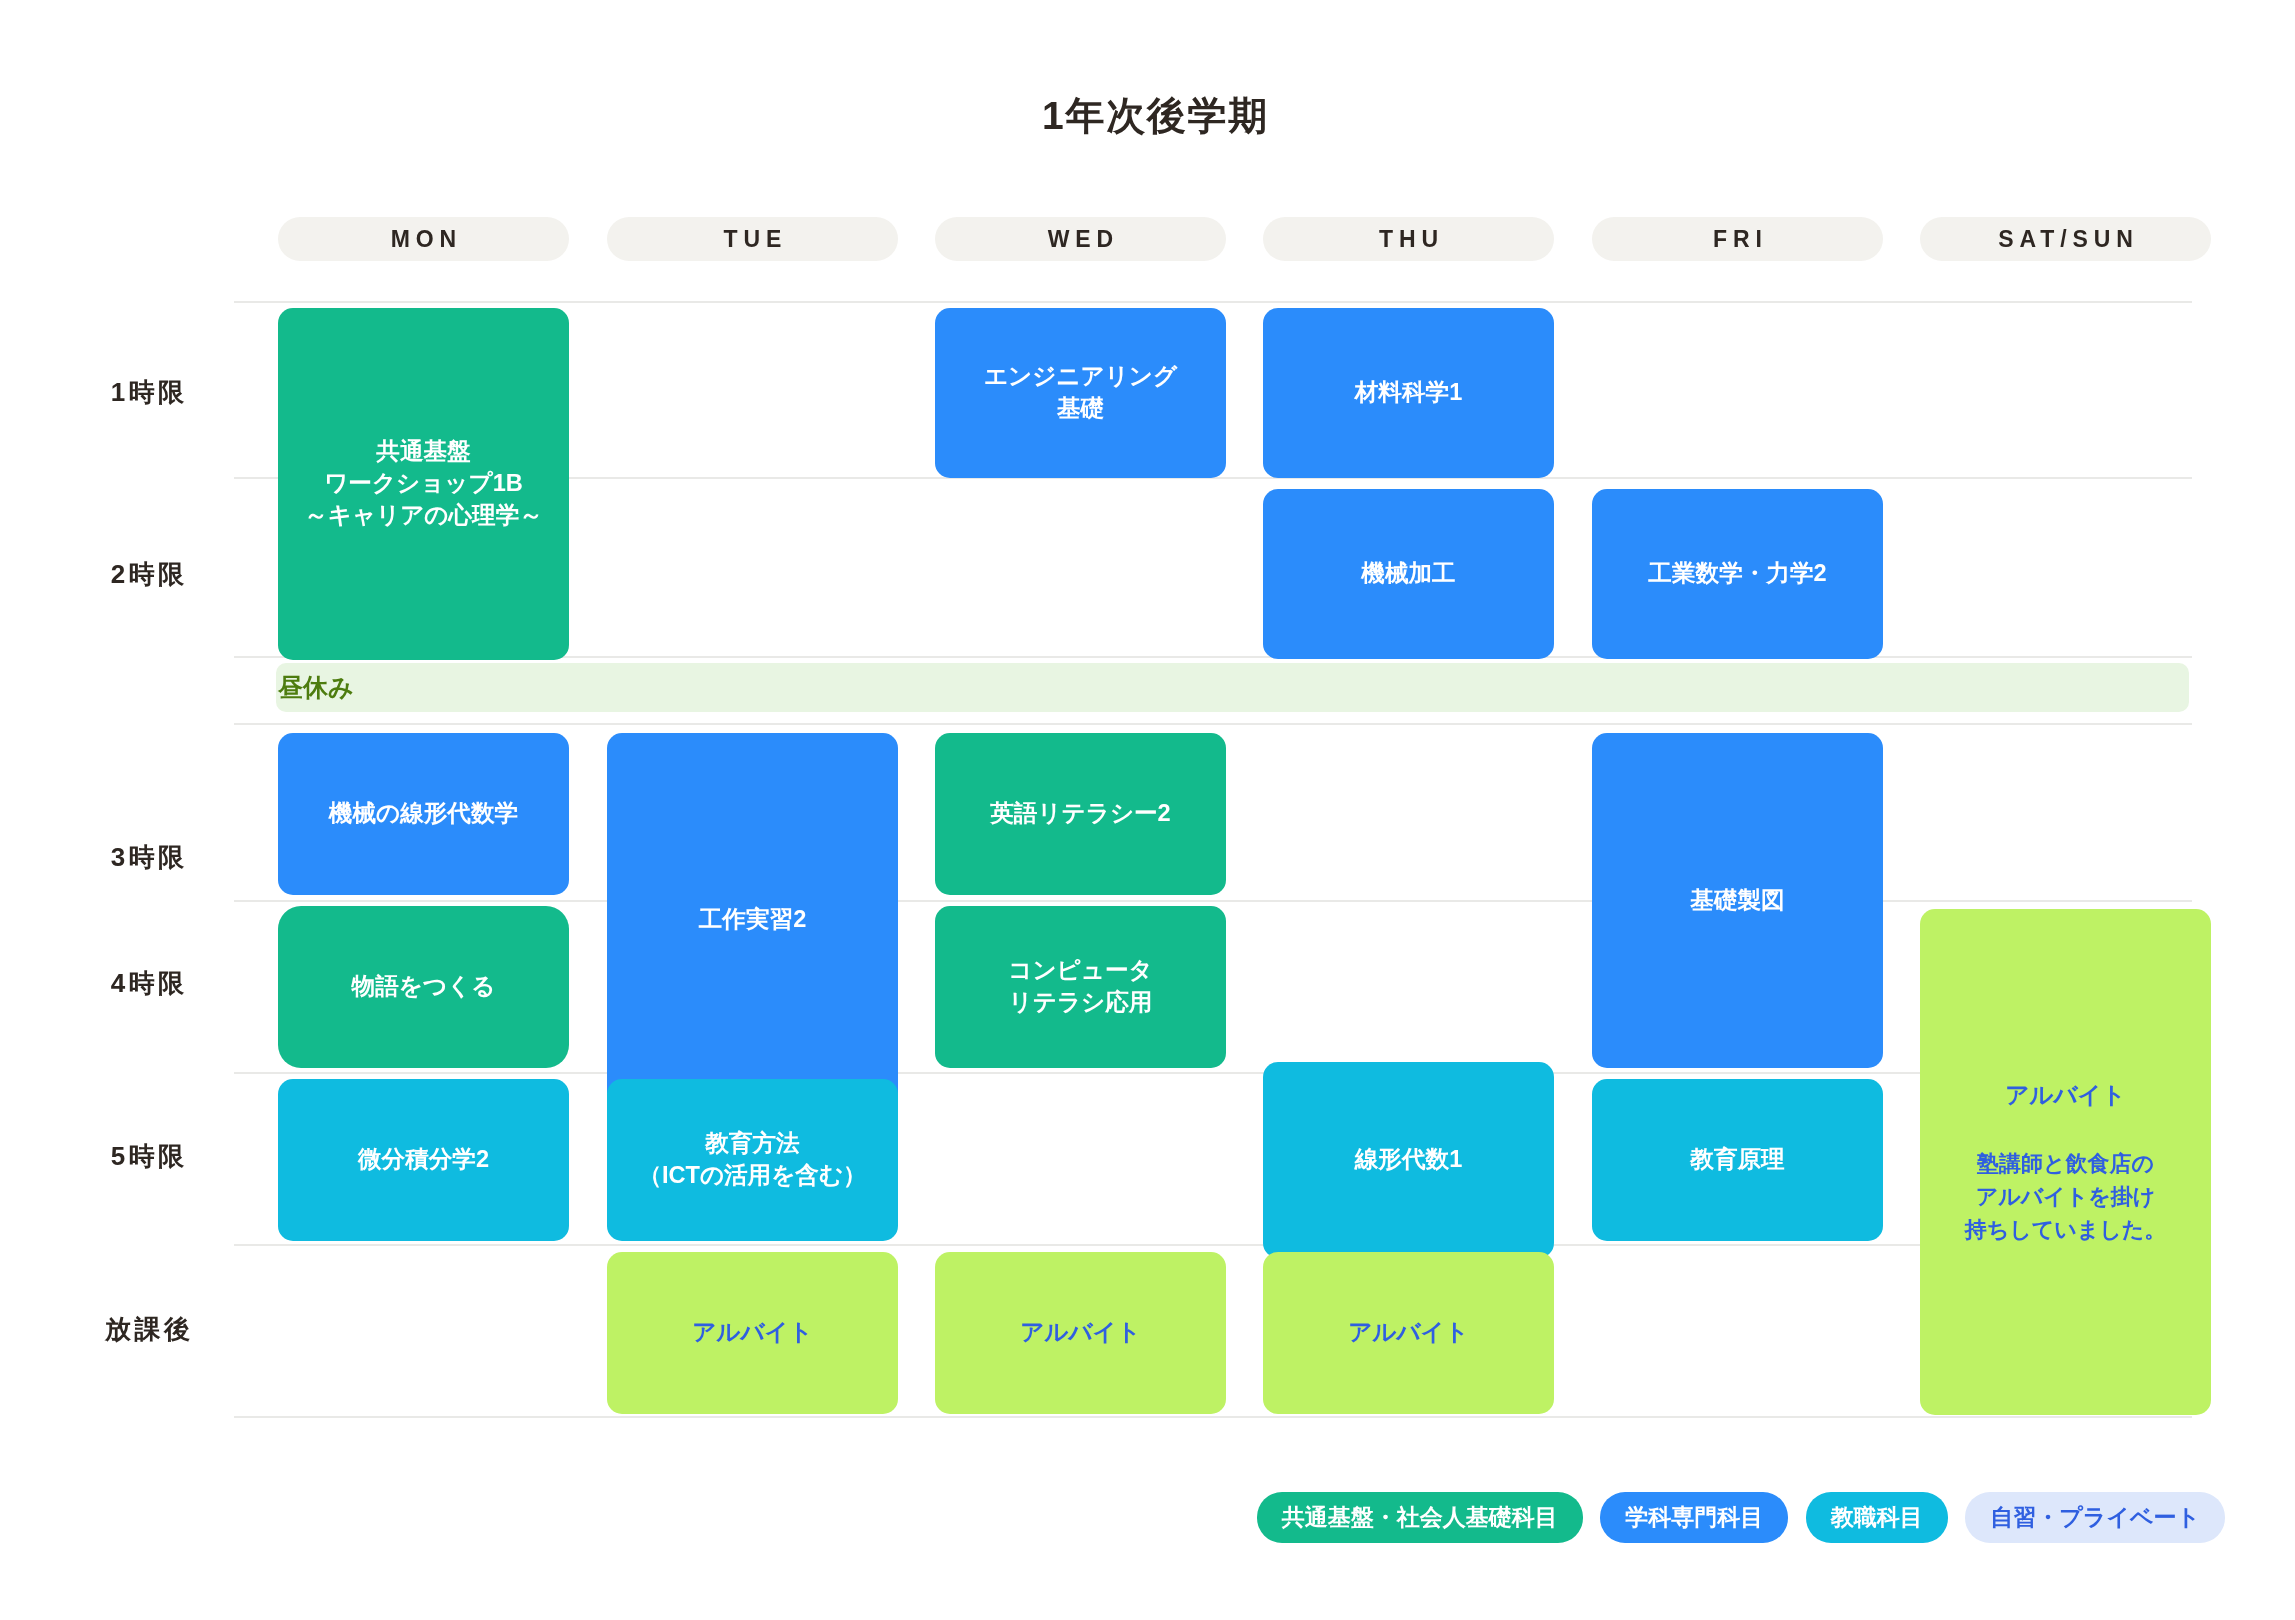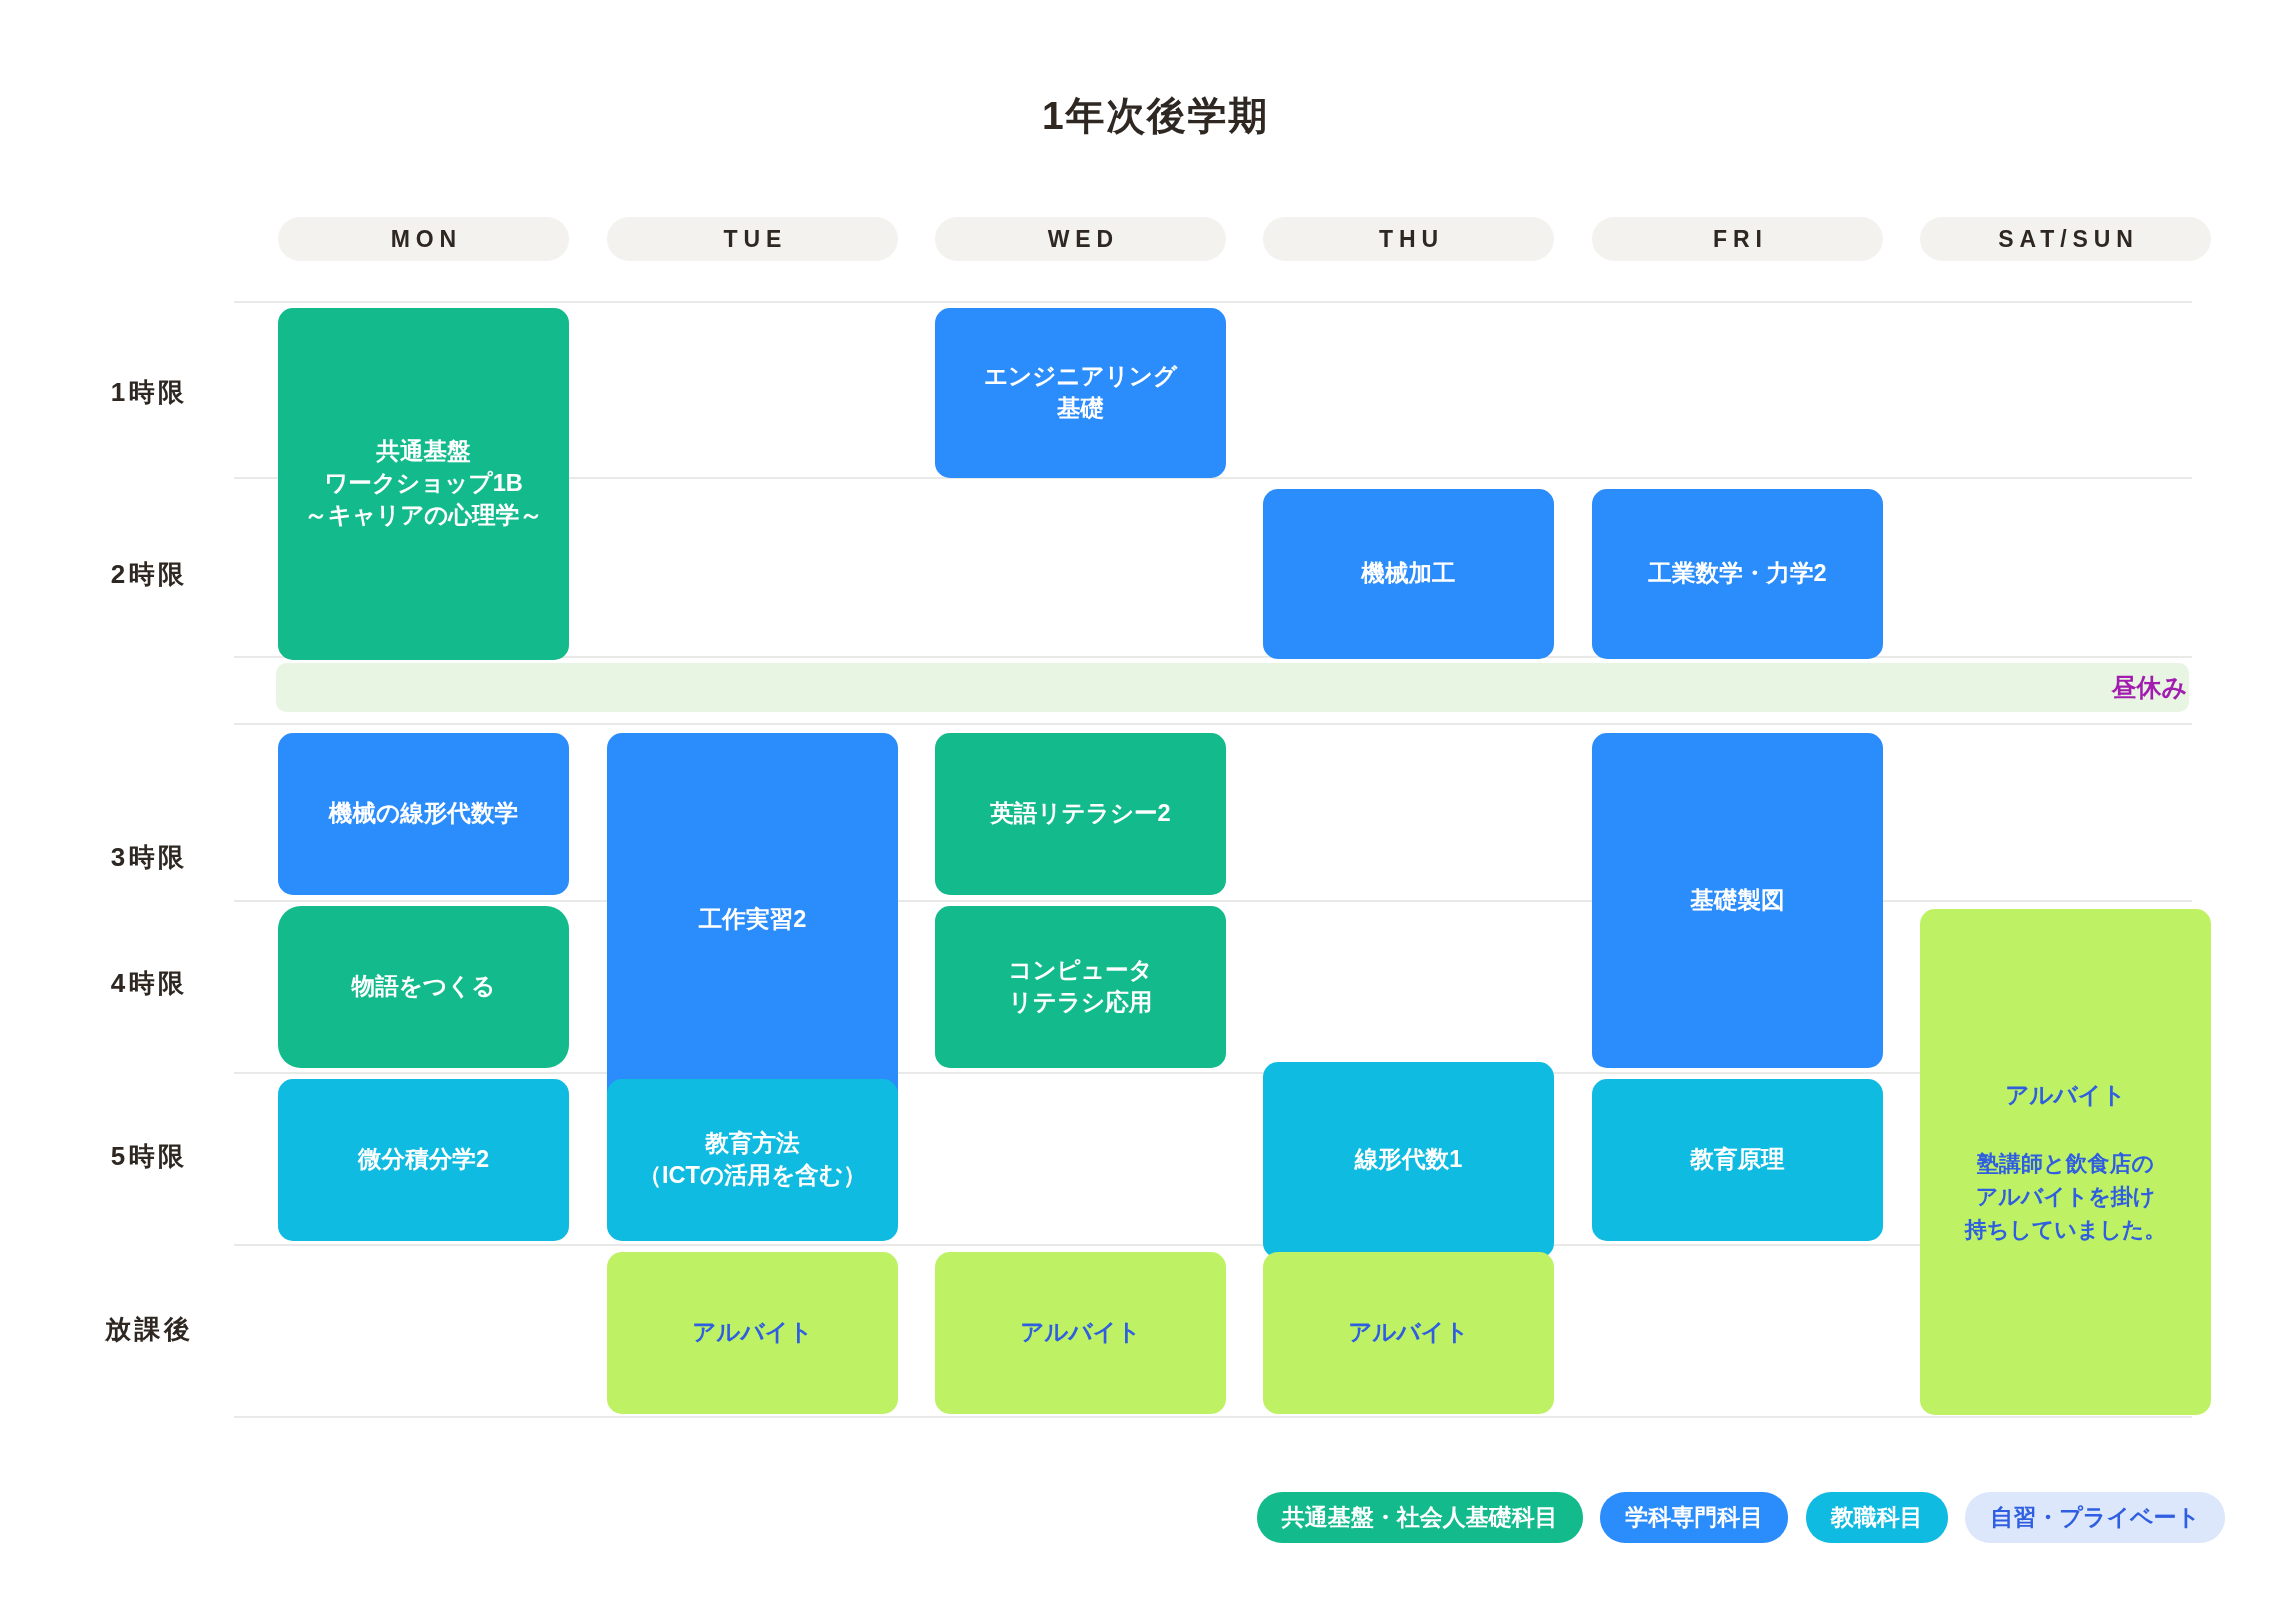--- a/index.html
+++ b/index.html
@@ -83,24 +83,24 @@
   #lunch {
     position: absolute;
     left: 268px;
     top: 655px;
     width: 1913px;
     height: 49px;
     border-radius: 10px;
     background: #e8f5e2;
     display: flex;
     align-items: center;
-    justify-content: flex-end;
+    justify-content: flex-start;
     font-size: 25px;
     font-weight: 700;
-    color: #a21caf;
+    color: #4d7c0f;
   }
 
   
   .cell {
     position: absolute;
     border-radius: 15px;
     display: flex;
     align-items: center;
     justify-content: center;
     text-align: center;
@@ -180,20 +180,21 @@
       <div class="row-label" style="top: 547px;">2時限</div>
       <div class="row-label" style="top: 830px;">3時限</div>
       <div class="row-label" style="top: 956px;">4時限</div>
       <div class="row-label" style="top: 1129px;">5時限</div>
       <div class="row-label" style="top: 1302px;">放課後</div>
       <div class="cell green" style="left: 268px; width: 291px; top: 298px; height: 352px;">共通基盤
 ワークショップ1B
 ～キャリアの心理学～</div>
       <div class="cell blue" style="left: 925px; width: 291px; top: 298px; height: 170px;">エンジニアリング
 基礎</div>
+      <div class="cell blue" style="left: 1253px; width: 291px; top: 298px; height: 170px;">材料科学1</div>
       <div class="cell blue" style="left: 1253px; width: 291px; top: 479px; height: 170px;">機械加工</div>
       <div class="cell blue" style="left: 1582px; width: 291px; top: 479px; height: 170px;">工業数学・力学2</div>
       <div class="cell blue" style="left: 268px; width: 291px; top: 723px; height: 162px;">機械の線形代数学</div>
       <div class="cell blue" style="left: 597px; width: 291px; top: 723px; height: 374px;">工作実習2</div>
       <div class="cell green" style="left: 925px; width: 291px; top: 723px; height: 162px;">英語リテラシー2</div>
       <div class="cell blue" style="left: 1582px; width: 291px; top: 723px; height: 335px;">基礎製図</div>
       <div class="cell green" style="left: 268px; width: 291px; top: 896px; height: 162px; border-radius: 23px;">物語をつくる</div>
       <div class="cell green" style="left: 925px; width: 291px; top: 896px; height: 162px;">コンピュータ
 リテラシ応用</div>
       <div class="cell cyan" style="left: 268px; width: 291px; top: 1069px; height: 162px;">微分積分学2</div>

